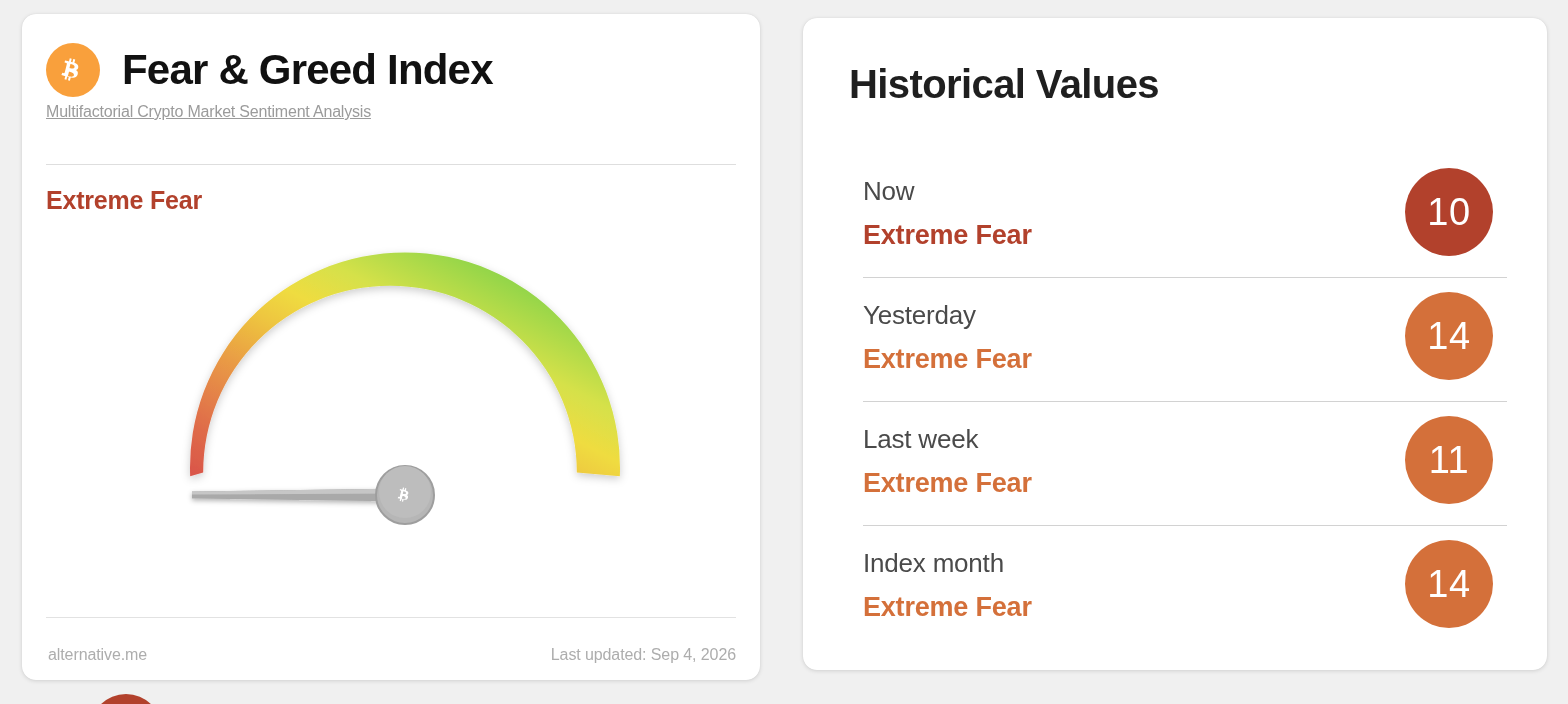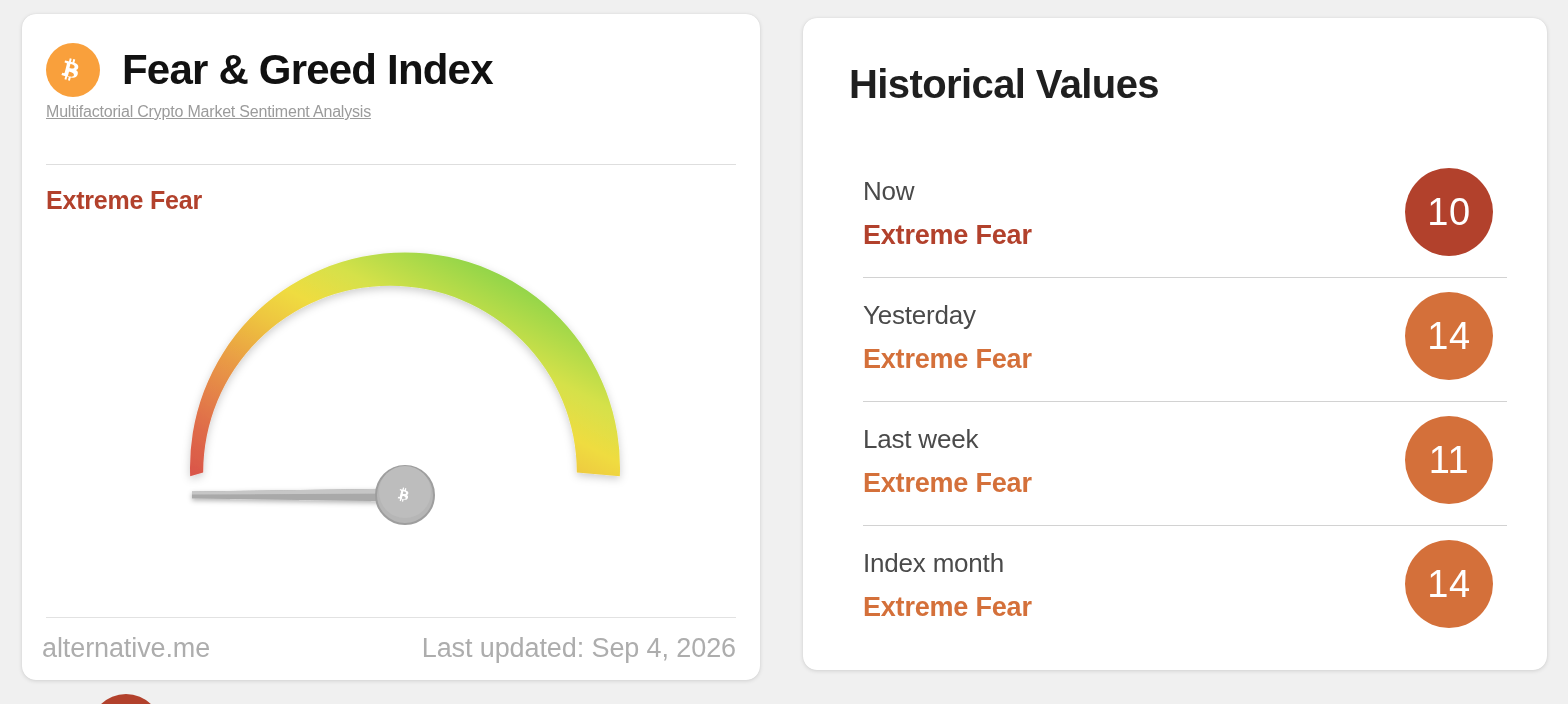--- a/index.html
+++ b/index.html
@@ -163,27 +163,27 @@
     position: absolute;
     left: 24px;
     bottom: 62px;
     width: 690px;
     height: 1px;
     background: #e2e2e2;
   }
 
   .gauge-footer {
     position: absolute;
-    left: 20px;
+    left: 26px;
     right: 24px;
     bottom: 16px;
     display: flex;
     justify-content: space-between;
     align-items: center;
-    font-size: 27px;
+    font-size: 16px;
     color: #adadad;
     letter-spacing: -0.1px;
   }
 
   
   .hist-title {
     position: absolute;
     left: 46px;
     top: 44px;
     font-size: 40px;

